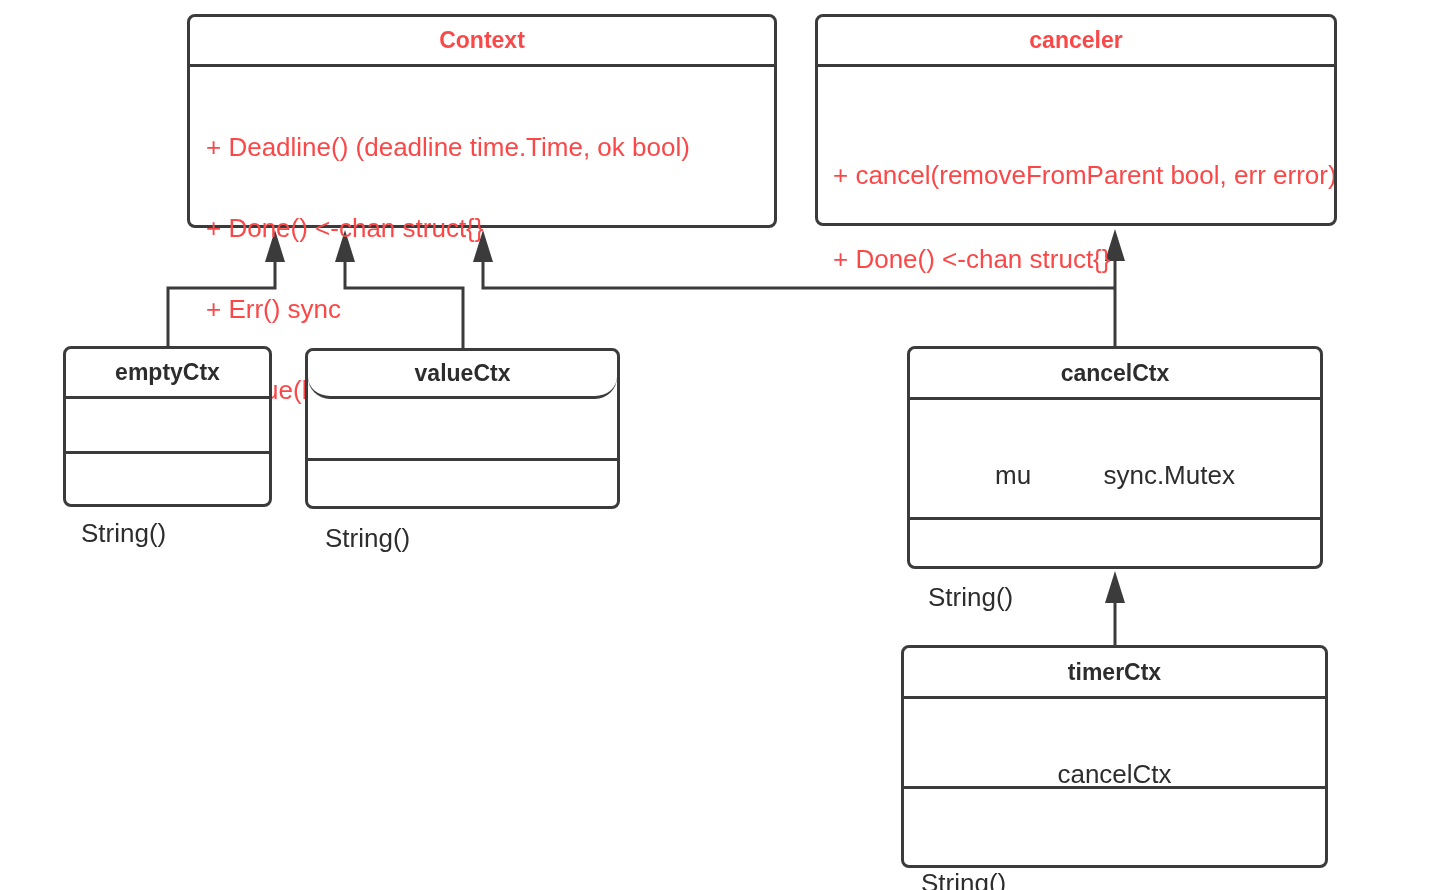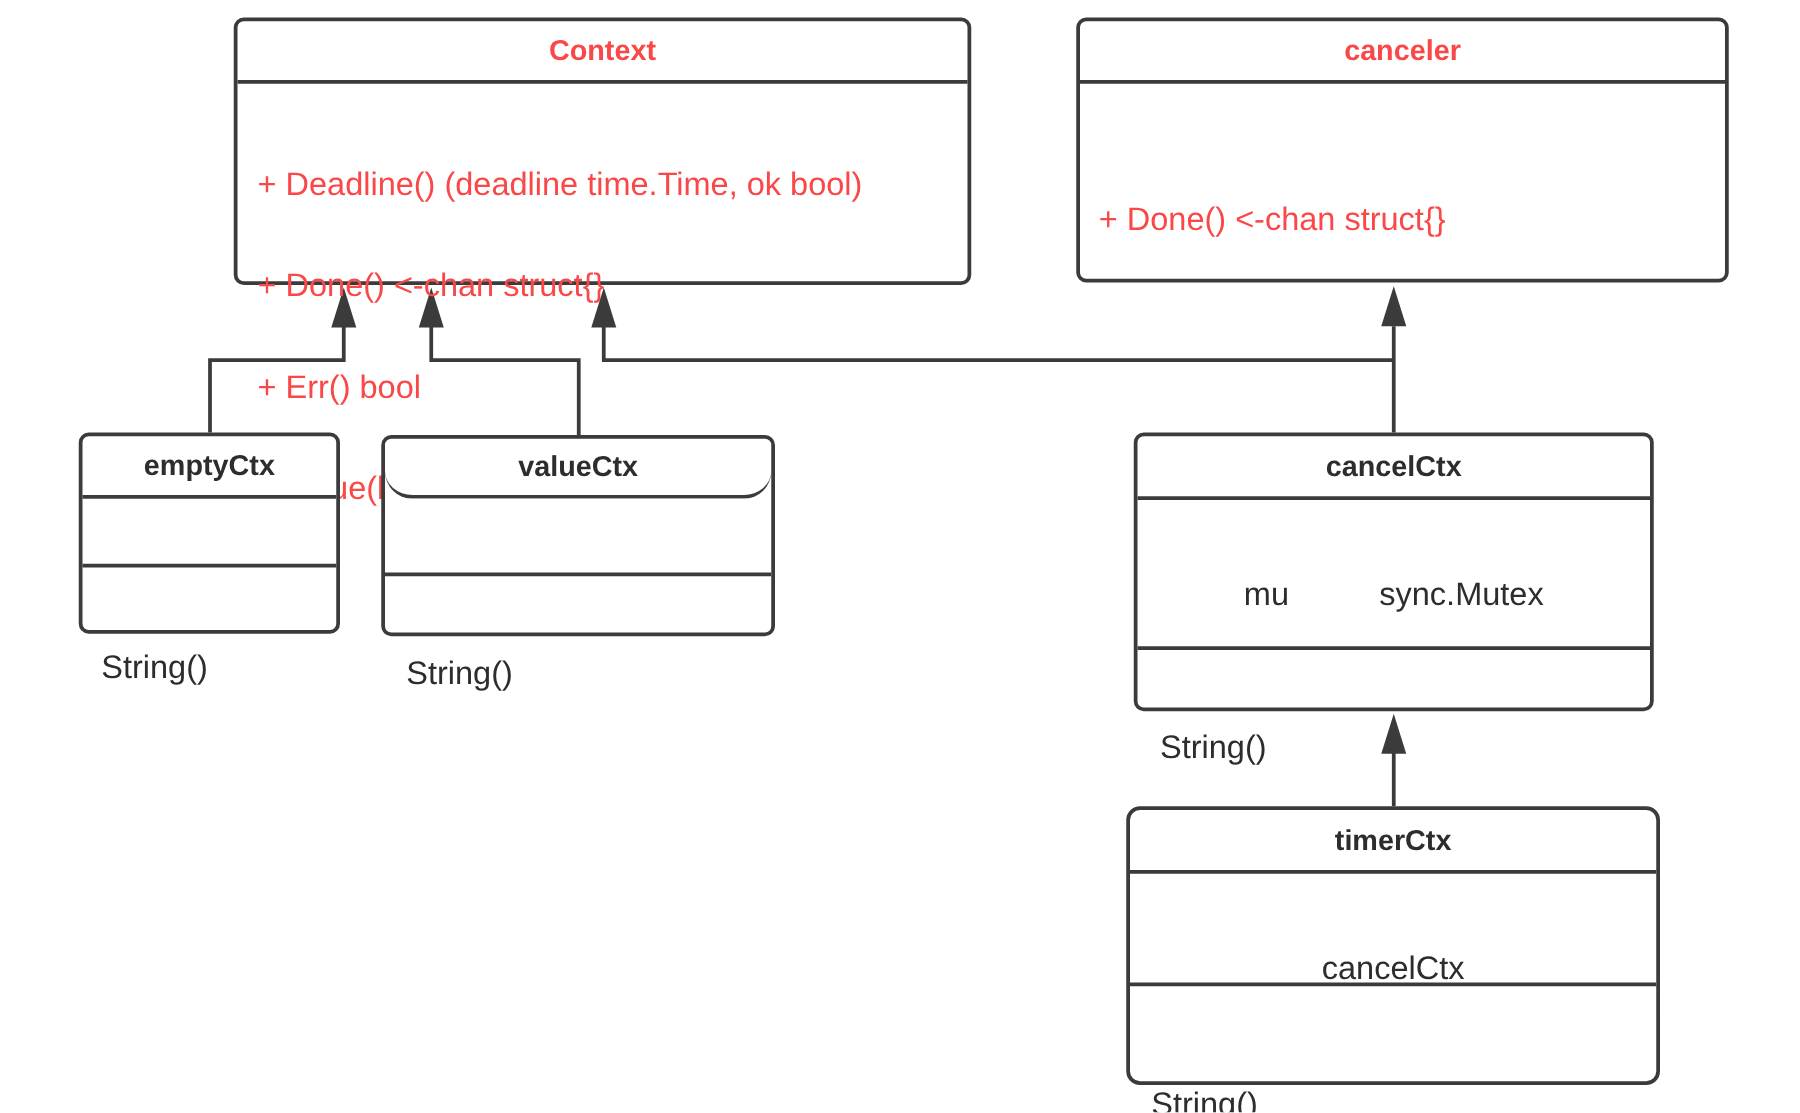--- a/index.html
+++ b/index.html
@@ -43,28 +43,29 @@
       <polygon points="1115,229 1105,261 1125,261"></polygon>
       <polygon points="1115,571 1105,603 1125,603"></polygon>
     </g>
   </svg>
 
   <div class="box" style="left:187px;top:14px;width:590px;height:214px;">
     <div class="compartment title red" style="height:50px;">Context</div>
     <div class="compartment rows red" style="padding:13px 16px;line-height:27px;">
       <div class="row">+ Deadline() (deadline time.Time, ok bool)</div>
       <div class="row">+ Done() &lt;-chan struct{}</div>
-      <div class="row">+ Err() bool</div>
+      <div class="row">+ Err() sync</div>
       <div class="row">+ Value(key interface{}) interface{}</div>
     </div>
   </div>
 
-  <div class="box" style="left:861px;top:14px;width:522px;height:212px;">
+  <div class="box" style="left:815px;top:14px;width:522px;height:212px;">
     <div class="compartment title red" style="height:50px;">canceler</div>
     <div class="compartment rows red" style="padding:38px 15px;line-height:28px;">
+      <div class="row">+ cancel(removeFromParent bool, err error)</div>
       <div class="row">+ Done() &lt;-chan struct{}</div>
     </div>
   </div>
 
   <div class="box" style="left:63px;top:346px;width:209px;height:161px;">
     <div class="compartment title" style="height:50px;">emptyCtx</div>
     <div class="compartment sep-bottom" style="height:55px;"></div>
     <div class="compartment rows" style="padding:9px 15px;line-height:28px;">
       <div class="row">String()</div>
     </div>
@@ -87,21 +88,21 @@
       <div class="row">mu          sync.Mutex</div>
       
       
       
     </div>
     <div class="compartment rows" style="padding:7px 18px;line-height:28px;">
       <div class="row">String()</div>
     </div>
   </div>
 
-  <div class="box" style="left:901px;top:645px;width:427px;height:223px;border-radius:11px;">
+  <div class="box" style="left:901px;top:645px;width:427px;height:223px;">
     <div class="compartment title" style="height:51px;">timerCtx</div>
     <div class="compartment rows sep-bottom" style="height:90px;padding:3px 17px 0;line-height:29px;">
       <div class="row">cancelCtx</div>
       
       
     </div>
     <div class="compartment rows" style="padding:24px 17px;line-height:28px;">
       <div class="row">String()</div>
     </div>
   </div>

